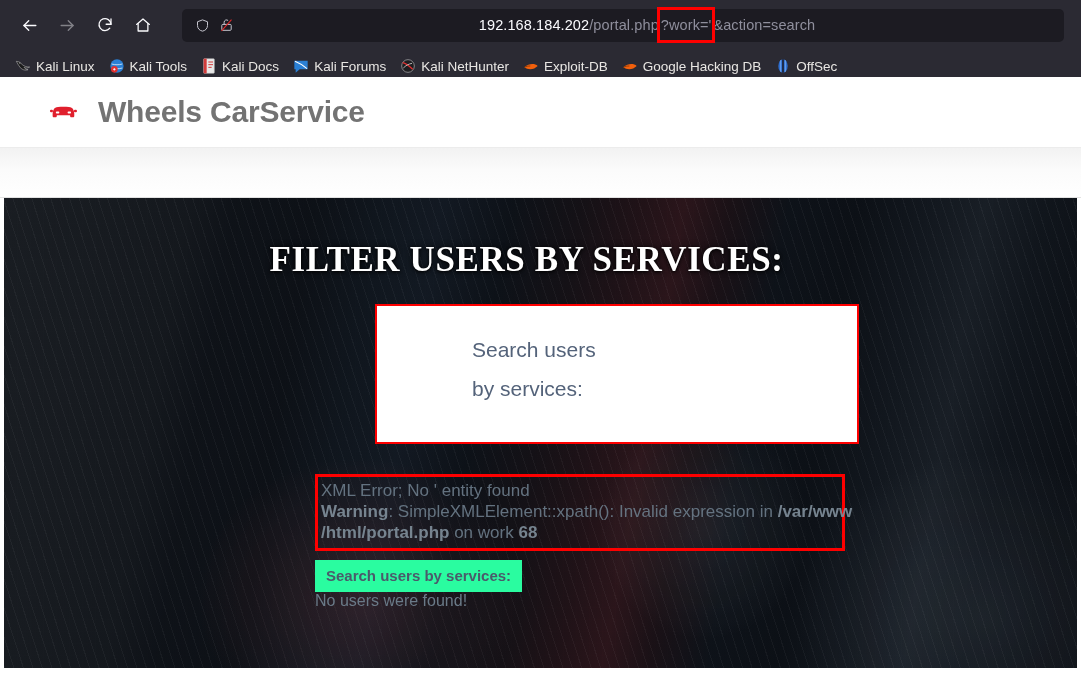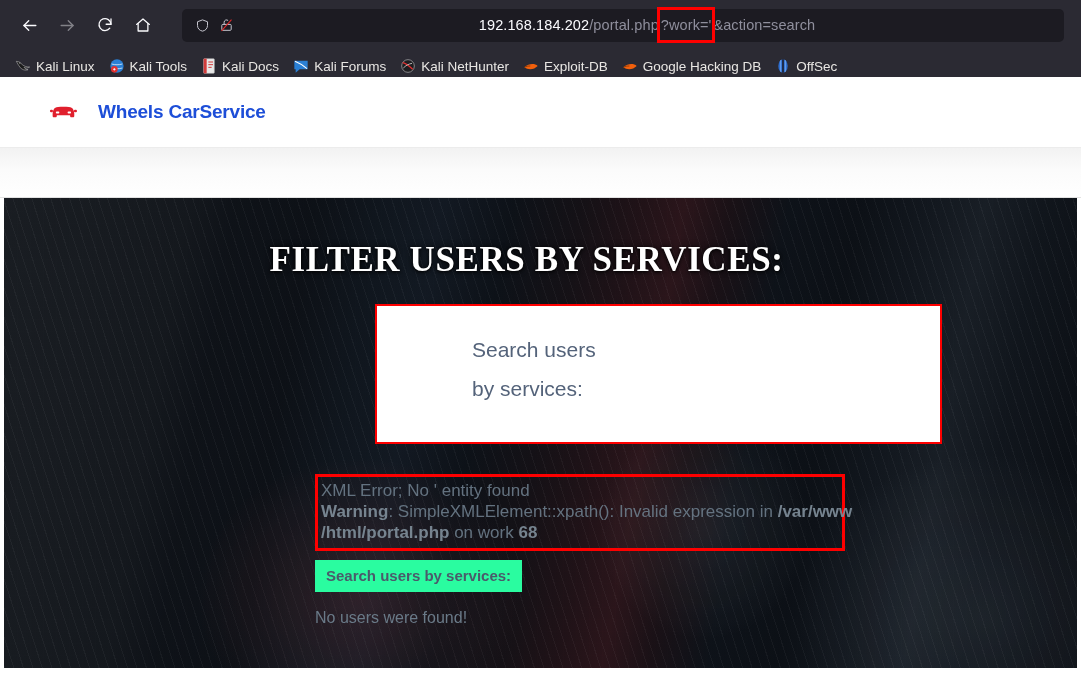--- a/index.html
+++ b/index.html
@@ -143,23 +143,23 @@
     display: flex;
     align-items: center;
     cursor: pointer;
   }
   #brand .car-ico {
     margin-right: 16px;
     display: flex;
     align-items: center;
   }
   #brand-text {
-    font-size: 19px;
+    font-size: 30px;
     font-weight: bold;
-    color: #1d4ed8;
+    color: #737373;
     letter-spacing: -0.2px;
   }
 
   
   #nav-strip {
     height: 50px;
     background: linear-gradient(to bottom, #f2f2f2 0%, #fbfbfb 45%, #ffffff 100%);
     border-bottom: 1px solid #e2e2e2;
   }
 
@@ -230,21 +230,21 @@
     color: #ffffff;
     text-shadow: 0 0 6px rgba(0,0,0,0.85), 0 1px 3px rgba(0,0,0,0.9);
     padding-right: 28px;
   }
 
   
   #search-card {
     position: absolute;
     left: 371px;
     top: 106px;
-    width: 567px;
+    width: 484px;
     height: 140px;
     background: #ffffff;
     border: 2px solid #fe0000;
   }
   #search-card-row {
     position: absolute;
     left: 95px;
     top: 24px;
     display: flex;
     align-items: flex-start;
@@ -328,21 +328,20 @@
     display: inline-block;
     margin-top: 9px;
     background: #2afca0;
     color: #4b5a6b;
     font-size: 15px;
     font-weight: bold;
     padding: 7px 11px 8px 11px;
   }
 
   #no-users {
-    margin-top: 17px;
     font-size: 16px;
     color: #6a7a88;
   }
 
   #page-bottom-edge {
     position: absolute;
     left: 0; right: 0; bottom: 0;
     height: 4px;
     background: #ffffff;
   }

